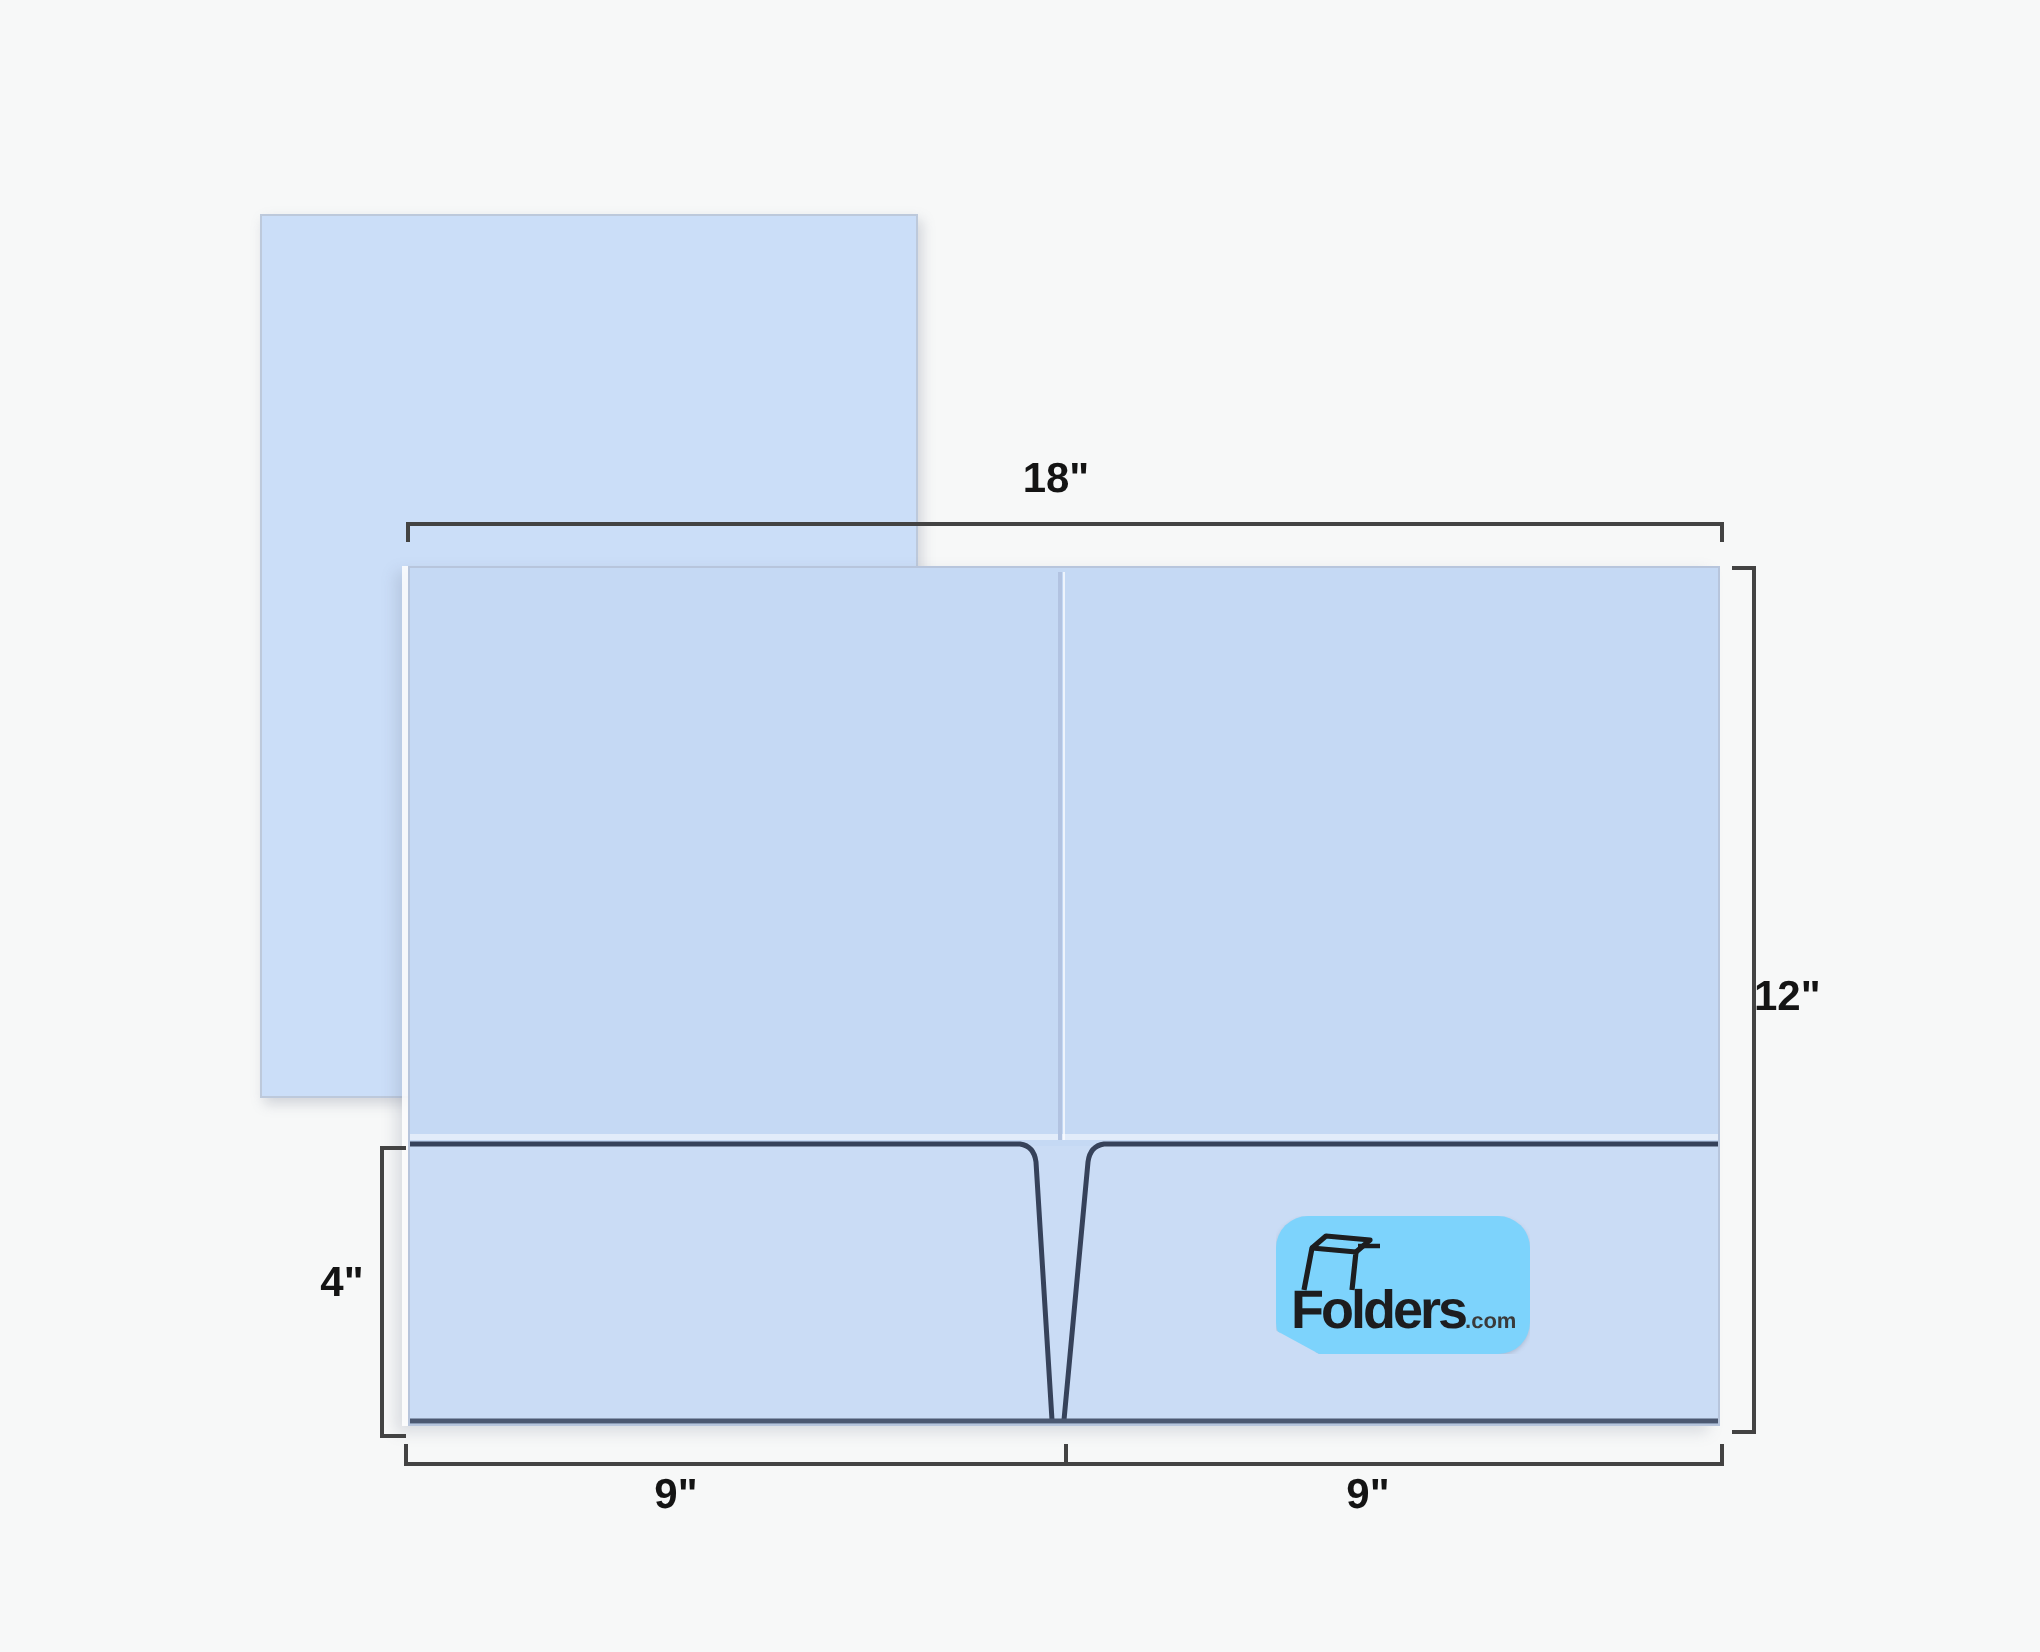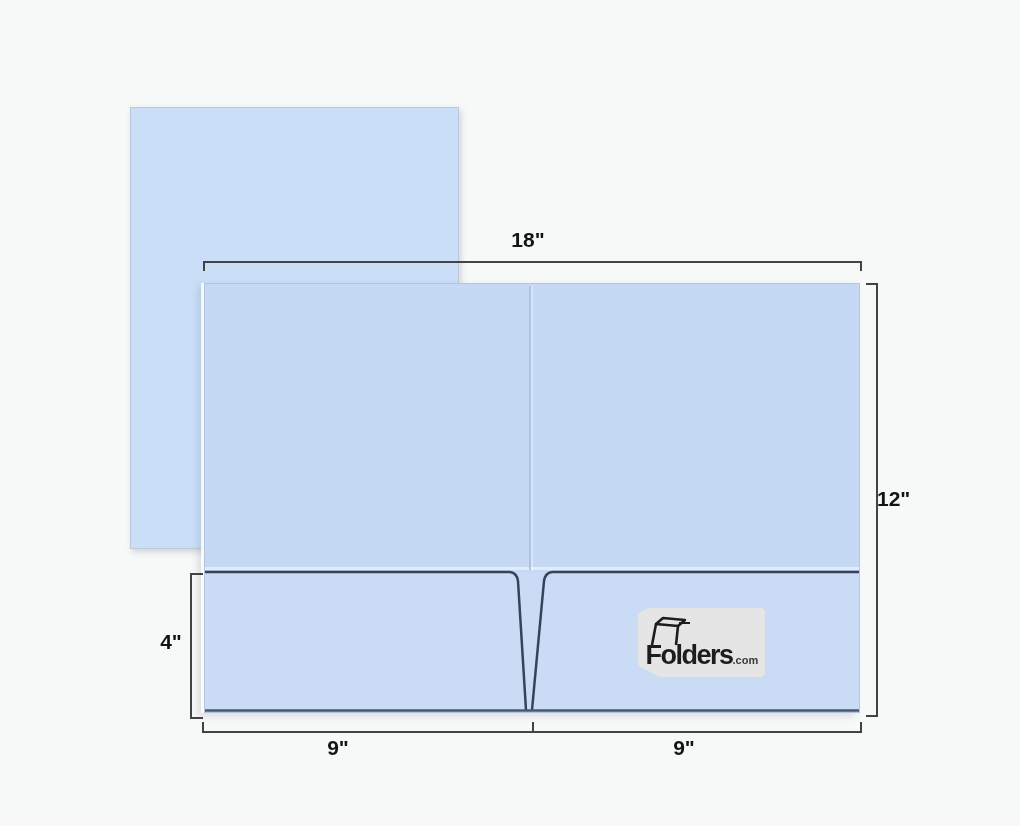--- a/index.html
+++ b/index.html
@@ -31,22 +31,22 @@
   .folder{
     position:absolute;left:204px;top:283px;width:654px;height:428px;
     background:var(--panel);
     border:1px solid #b7c5dc;
     box-shadow:-3px 0 0 rgba(255,255,255,.85), -6px 3px 7px rgba(110,120,140,.22);
   }
   .folder svg{position:absolute;left:0;top:0;display:block;}
   
   .logo-card{
     position:absolute;left:433px;top:324px;width:127px;height:69px;
-    background:#e5e5e5;
-    border-radius:4px;
+    background:#7dd3fc;
+    border-radius:16px;
     clip-path:polygon(0 8%, 8% 0, 100% 0, 100% 100%, 17% 100%, 0 83%);
     display:flex;align-items:center;justify-content:center;
     box-shadow:0 1px 2px rgba(90,100,120,.25);
   }
   .logo-inner{position:relative;width:112px;height:56px;}
   .logo-icon{position:absolute;left:30px;top:0;}
   .logo-text{
     position:absolute;left:0;bottom:2px;white-space:nowrap;
     color:#1d1d1f;font-weight:700;font-size:27px;line-height:1;
     letter-spacing:-1.5px;

